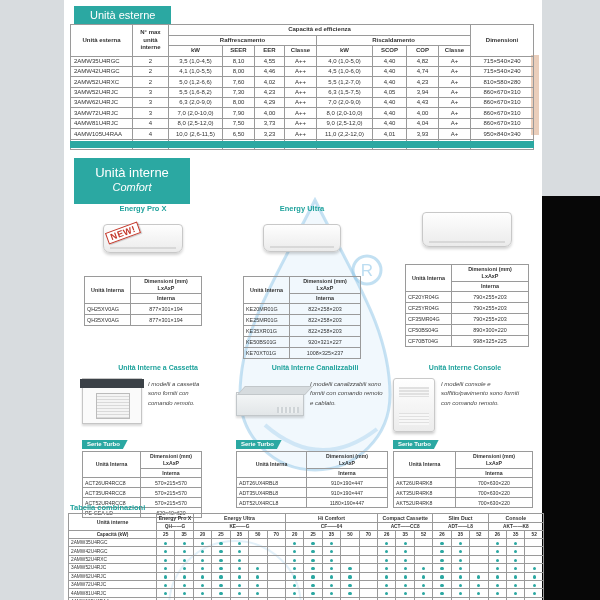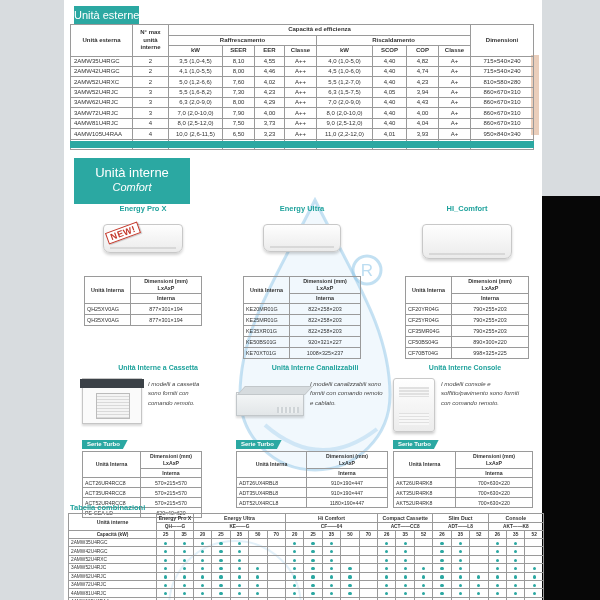--- a/index.html
+++ b/index.html
@@ -8,21 +8,21 @@
   .page{position:absolute;left:64px;top:0;width:478px;height:600px;background:#ffffff;}
   .right-black{position:absolute;left:542px;top:196px;width:58px;height:404px;background:#070707;}
   .edge-strip{position:absolute;left:531px;top:55px;width:8px;height:80px;background:#E6C5AF;opacity:.85;}
 
   
   .wm{position:absolute;left:195px;top:190px;width:235px;height:300px;z-index:1;pointer-events:none;}
   .wm2{position:absolute;left:168px;top:540px;width:130px;height:130px;border-radius:50%;
        border:2px solid rgba(150,200,235,.28);z-index:1;pointer-events:none;}
 
   .tealbox{background:#2BA8A2;color:#fff;}
-  .outdoor-title{position:absolute;left:74px;top:6px;padding:3px 0 4px;font-size:11px;z-index:2;}
+  .outdoor-title{position:absolute;left:74px;top:6px;padding:3px 16px 4px;font-size:11px;z-index:2;}
 
   table{border-collapse:collapse;z-index:2;position:absolute;background:transparent;}
   th,td{border:0.6px solid #9a9a9a;text-align:center;padding:0 1px;vertical-align:middle;}
   thead th{font-weight:bold;}
 
   .outdoor{left:70px;top:24px;width:464px;font-size:6px;table-layout:fixed;}
   .outdoor th{font-size:6px;line-height:1.25;padding:1px;}
   .outdoor td{height:9.4px;line-height:1.1;}
   .outdoor td.c1{text-align:left;padding-left:3px;}
   .divider{position:absolute;left:70px;top:141px;width:464px;height:7px;background:#2BA8A2;z-index:2;}
@@ -346,21 +346,20 @@
         </tr>
         <tr>
           <td class="c1">KE70XT01G</td>
           <td>1008×325×237</td>
         </tr>
       </tbody>
   </table>
 </div>
 
 <div class="card card3">
-  <div class="ptitle">HI_Comfort</div>
   <div class="imgbox">
     <div class="wallunit u3"></div>
   </div>
   <table class="ptable">
     <colgroup>
         <col style="width:46px">
         <col>
       </colgroup>
     <thead>
       <tr>

